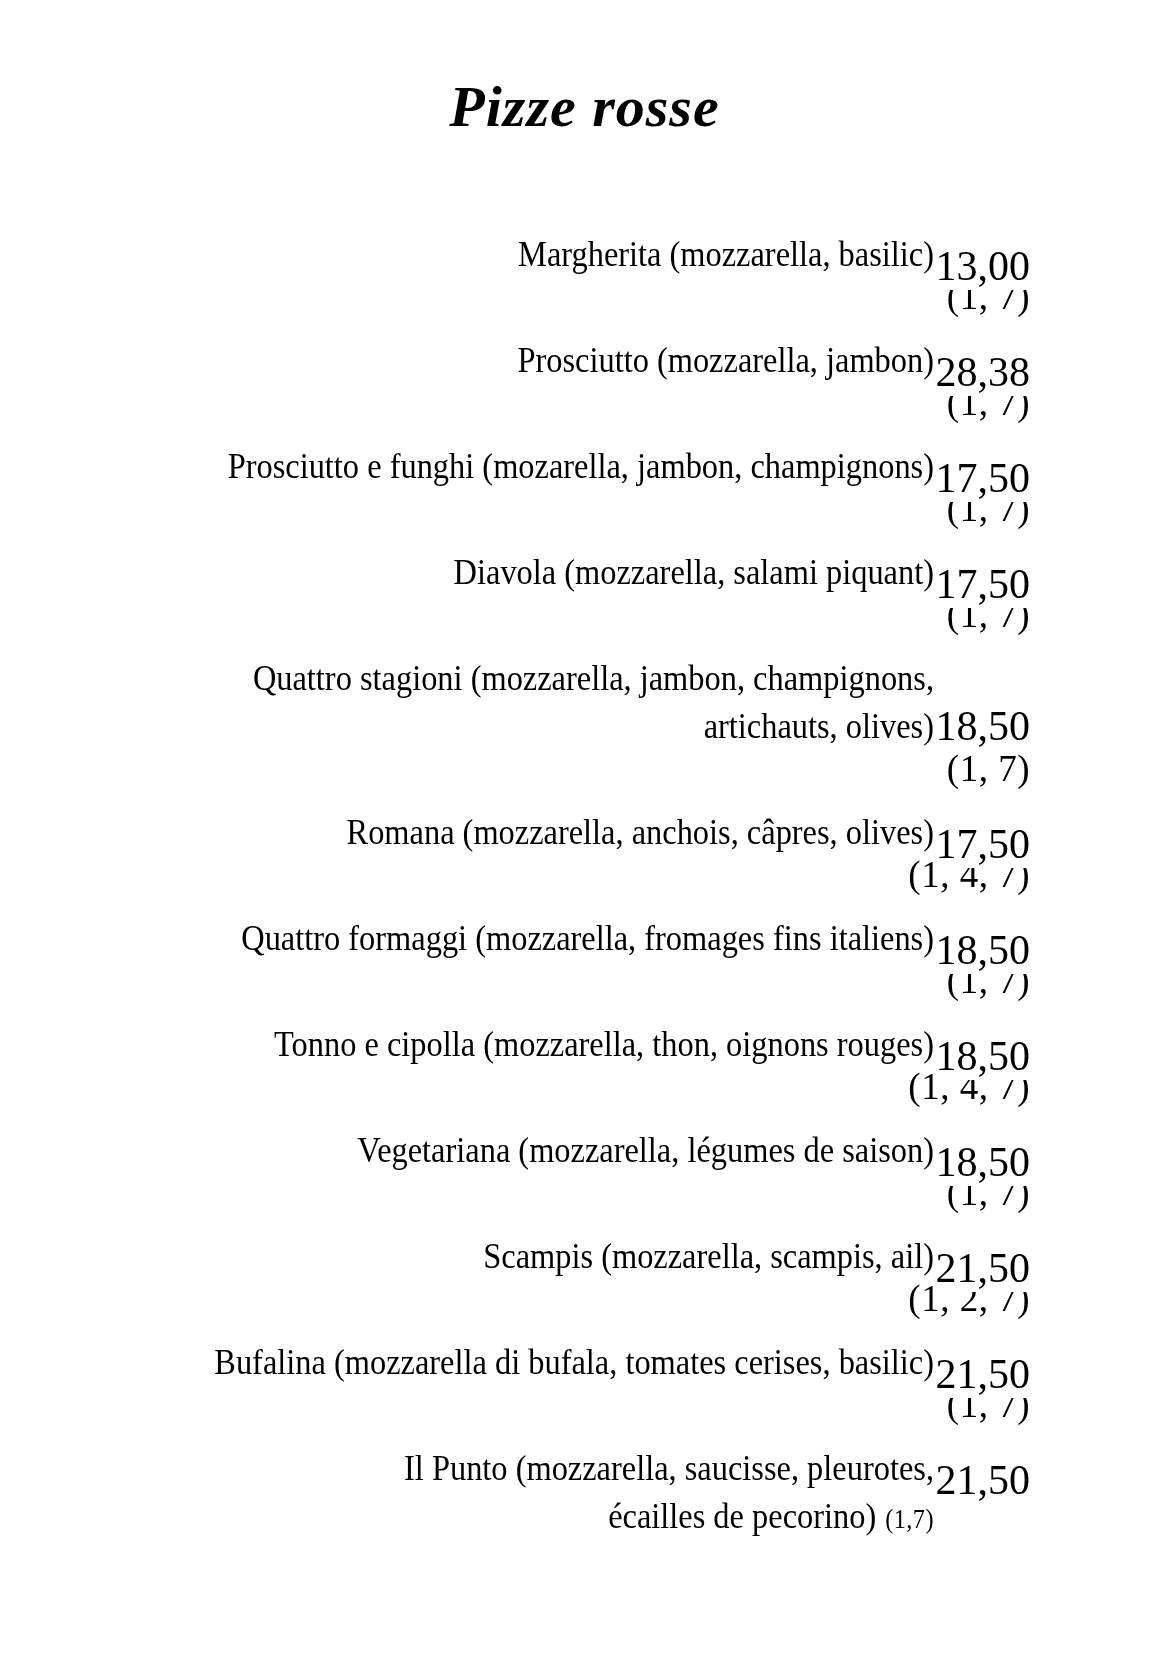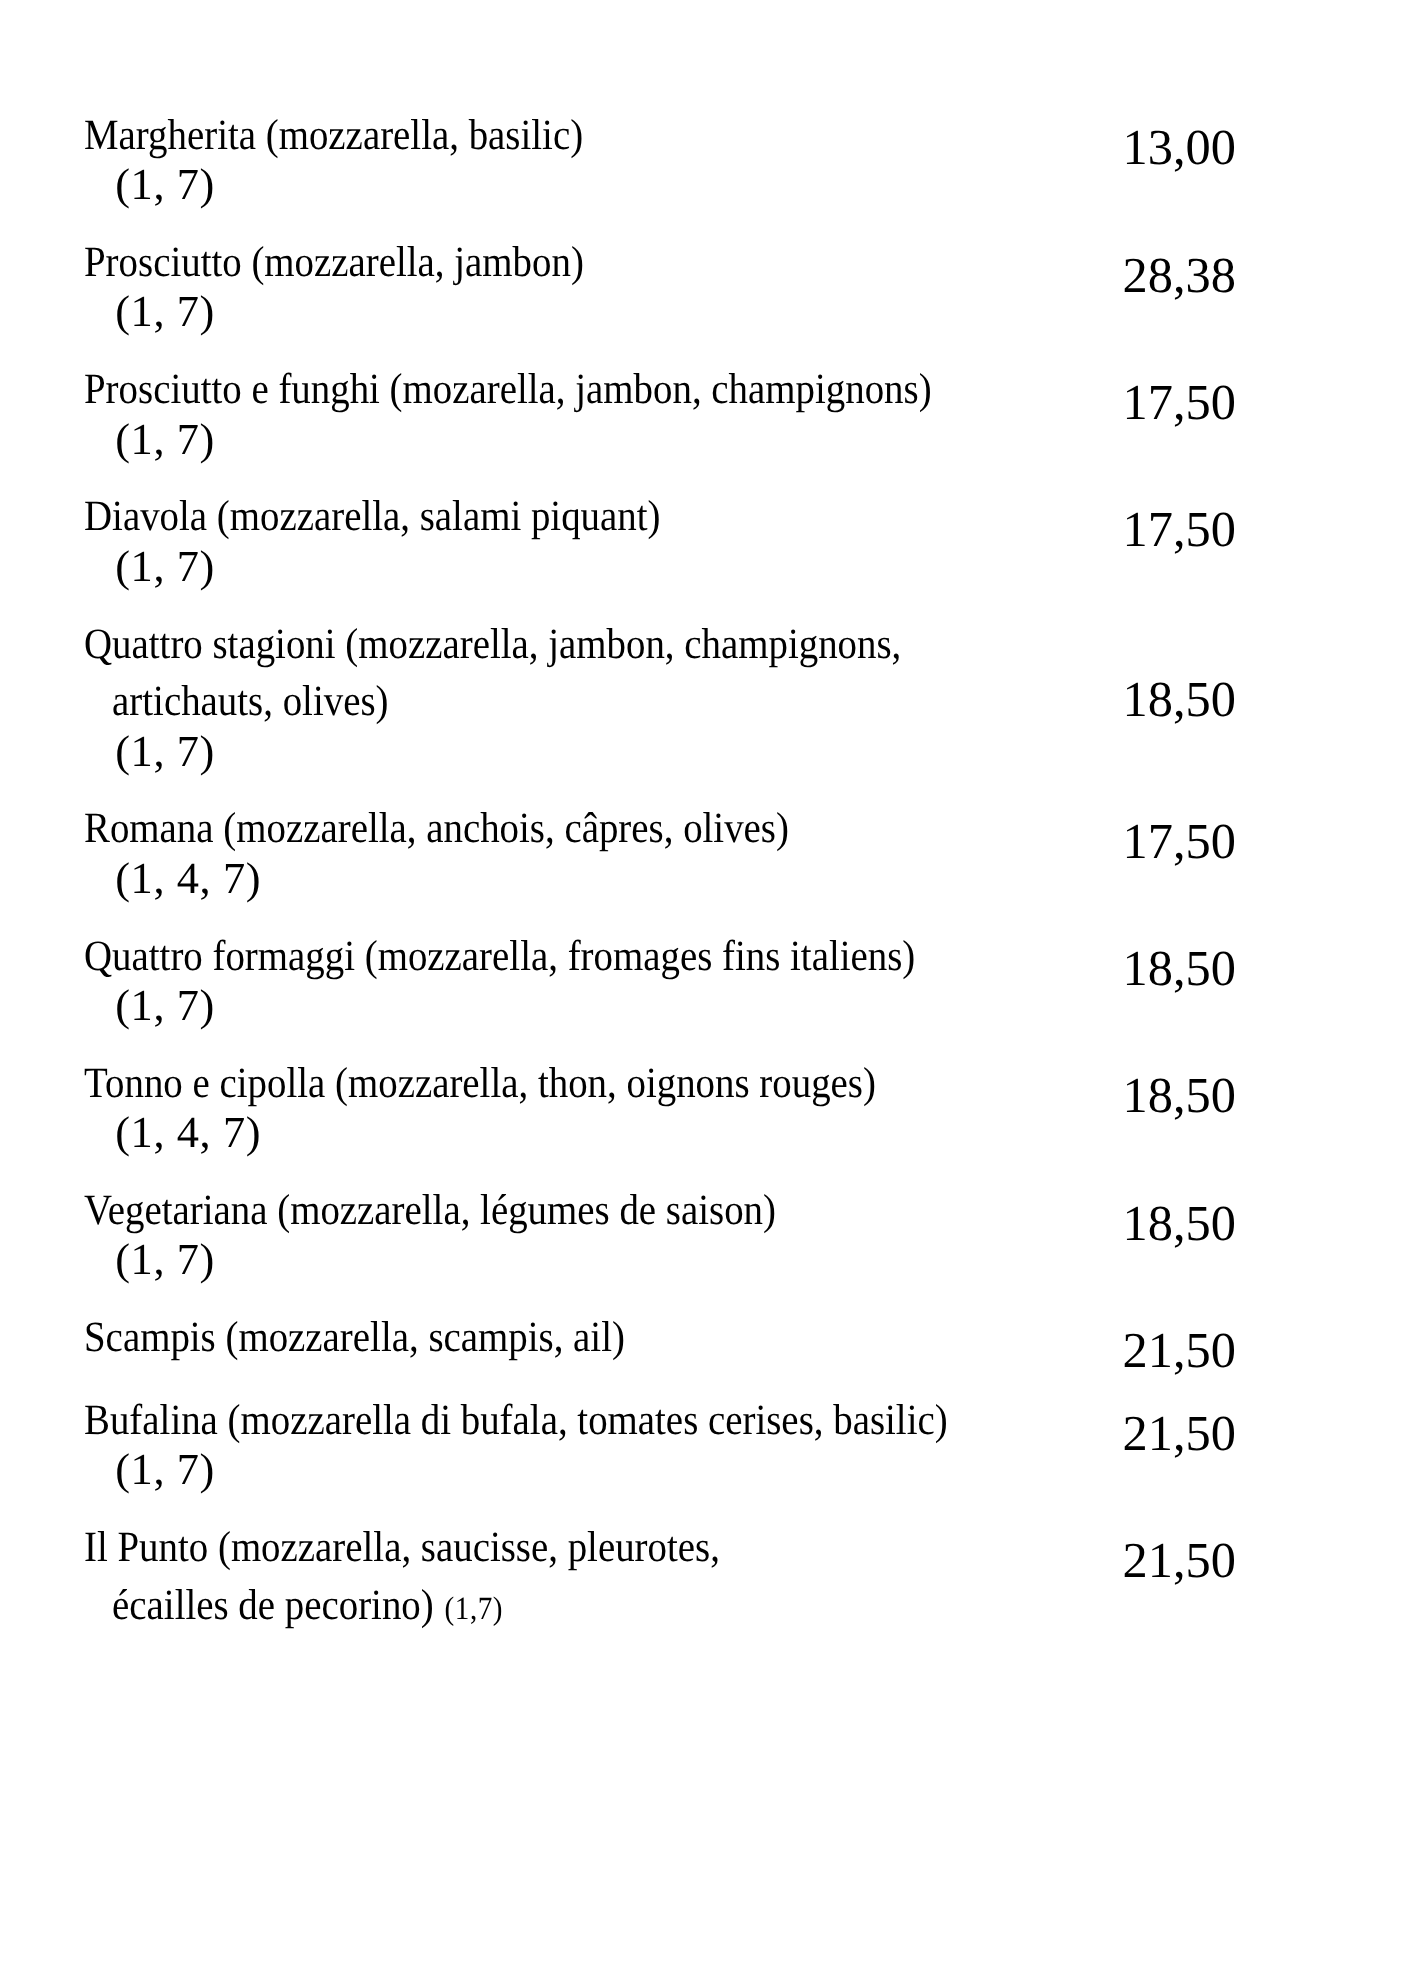--- a/index.html
+++ b/index.html
@@ -27,20 +27,21 @@
     line-height: 70px;
   }
   .menu {
     margin-top: 88px;
     padding-left: 70px;
     padding-right: 139px;
   }
   .row {
     position: relative;
     margin-bottom: 21px;
+    text-align: right;
   }
   .item-text {
     width: 100%;
   }
   .line1, .line2 {
     font-size: 36px;
     line-height: 48px;
     white-space: nowrap;
     transform: scaleX(0.90);
     transform-origin: left center;
@@ -69,20 +70,21 @@
     white-space: nowrap;
     background: #ffffff;
   }
   .price-line2 .price { top: 48px; }
 </style>
 </head>
 <body>
 
 <div class="page">
 
+  <div class="title">Pizze rosse</div>
 
   <div class="menu">
 
     <div class="row">
       <div class="item-text">
         <div class="line1">Margherita (mozzarella, basilic)</div>
 
         <div class="allergens">(1, 7)</div>
       </div>
       <div class="price">13,00</div>
@@ -157,20 +159,21 @@
 
         <div class="allergens">(1, 7)</div>
       </div>
       <div class="price">18,50</div>
     </div>
 
     <div class="row">
       <div class="item-text">
         <div class="line1">Scampis (mozzarella, scampis, ail)</div>
 
+        <div class="allergens">(1, 2, 7)</div>
       </div>
       <div class="price">21,50</div>
     </div>
 
     <div class="row">
       <div class="item-text">
         <div class="line1">Bufalina (mozzarella di bufala, tomates cerises, basilic)</div>
 
         <div class="allergens">(1, 7)</div>
       </div>

